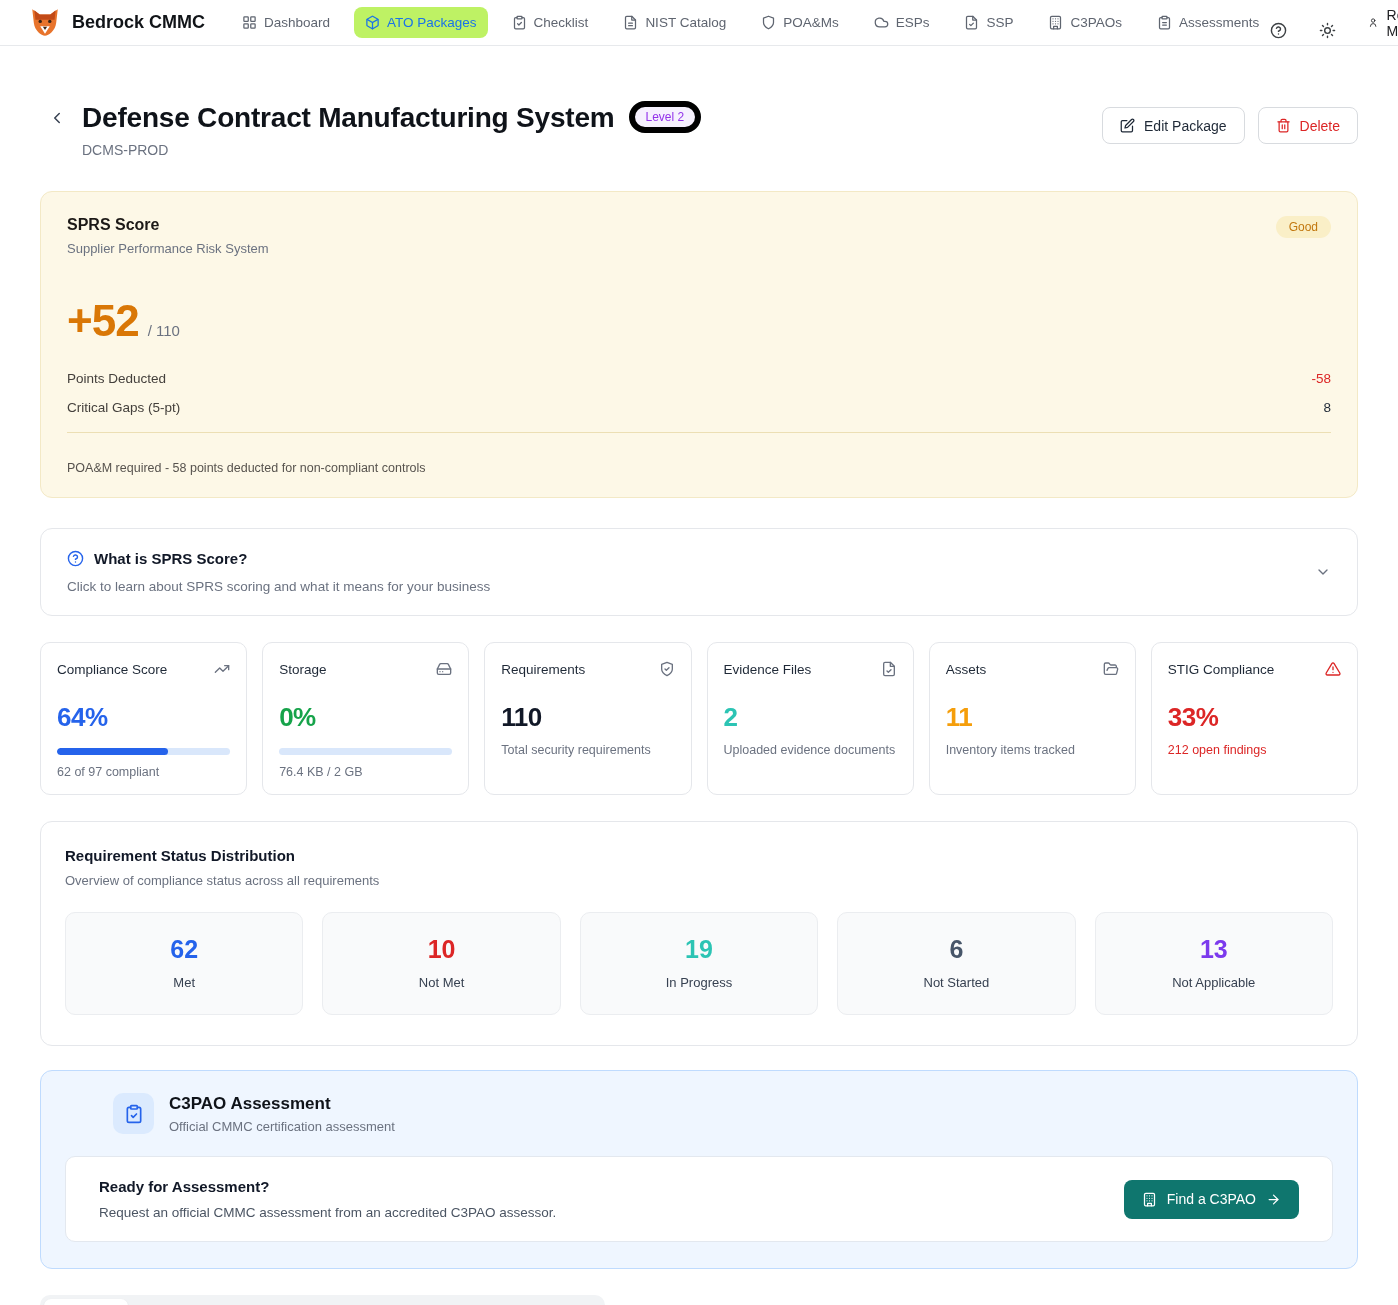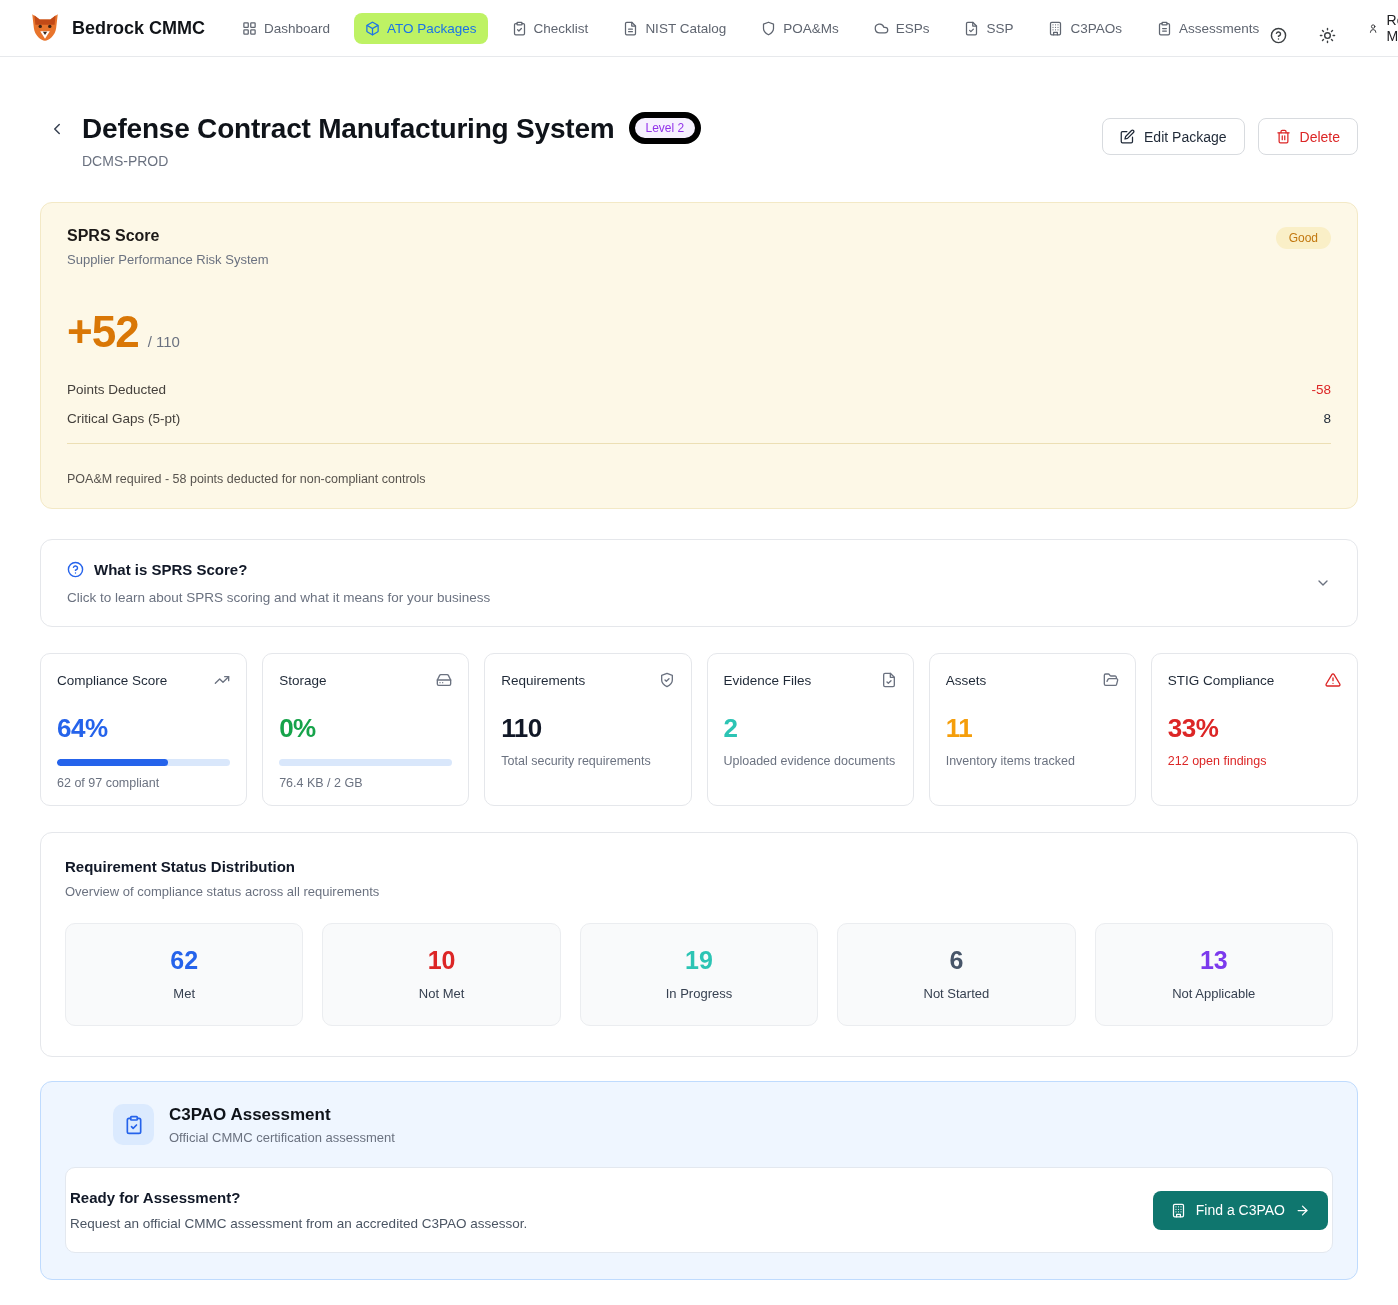--- a/index.html
+++ b/index.html
@@ -1,20 +1,20 @@
 <!DOCTYPE html>
 <html><head>
 <meta charset="utf-8">
 <style>
   * { margin:0; padding:0; box-sizing:border-box; }
   html,body { width:1398px; height:1305px; overflow:hidden; background:#fff;
     font-family:"Liberation Sans", sans-serif; color:#1f2937; }
 
   
-  .header { display:flex; align-items:center; height:57px; padding:0 28px;
+  .header { display:flex; align-items:center; height:46px; padding:0 28px;
     border-bottom:1px solid #e7e9ec; background:#fff; }
   .logo { width:34px; height:34px; margin-right:10px; flex:0 0 auto; }
   .brand { font-size:18px; font-weight:700; color:#111418; margin-right:26px; white-space:nowrap; }
   .nav { display:flex; align-items:center; gap:13px; }
   .nav-item { display:flex; align-items:center; gap:7px; padding:8px 11px; border-radius:8px;
     font-size:13.5px; color:#5f6570; cursor:pointer; white-space:nowrap; }
   .nav-item svg { width:15px; height:15px; }
   .nav-item.active { background:#bef264; color:#1a73e8; }
   .header-right { margin-left:auto; display:flex; align-items:flex-end; gap:32px; color:#3c4043; }
   .icon-btn { display:flex; align-items:center; cursor:pointer; color:#3c4043; }
@@ -91,21 +91,21 @@
   
   .c3pao-card { margin-top:24px; background:#eff6ff; border:1px solid #bfdbfe; border-radius:12px;
     padding:22px 24px 26px; }
   .c3pao-head { display:flex; align-items:center; gap:15px;padding-left:48px; }
   .c3pao-icon-tile { width:41px; height:41px; background:#dbeafe; border-radius:10px;
     display:flex; align-items:center; justify-content:center; color:#2563eb; flex:0 0 auto; }
   .c3pao-icon-tile svg { width:20px; height:20px; }
   .c3pao-title { font-size:17px; font-weight:700; color:#0f1319; }
   .c3pao-sub { font-size:13px; color:#6b7280; margin-top:5px; }
   .c3pao-inner { margin-top:22px; background:#fff; border:1px solid #e3e8ef; border-radius:10px;
-    padding:21px 4px; display:flex; align-items:center; }
+    padding:21px 33px; display:flex; align-items:center; }
   .ready-title { font-size:15px; font-weight:700; color:#111827; }
   .ready-text { font-size:13.5px; color:#4b5563; margin-top:10px; }
   .find-btn { margin-left:auto; display:flex; align-items:center; gap:10px; background:#1766e0;
     color:#fff; border:none; border-radius:8px; height:39px; padding:0 18px; font-size:14px;
     cursor:pointer; font-family:inherit; }
   .find-btn svg { width:15px; height:15px; }
 
   
   .tabs { margin-top:26px; display:inline-flex; background:#f1f3f5; border-radius:10px; padding:4px; gap:2px; }
   .tab { padding:7px 14px; border-radius:7px; font-size:13.5px; color:#374151; cursor:pointer; white-space:nowrap; }

